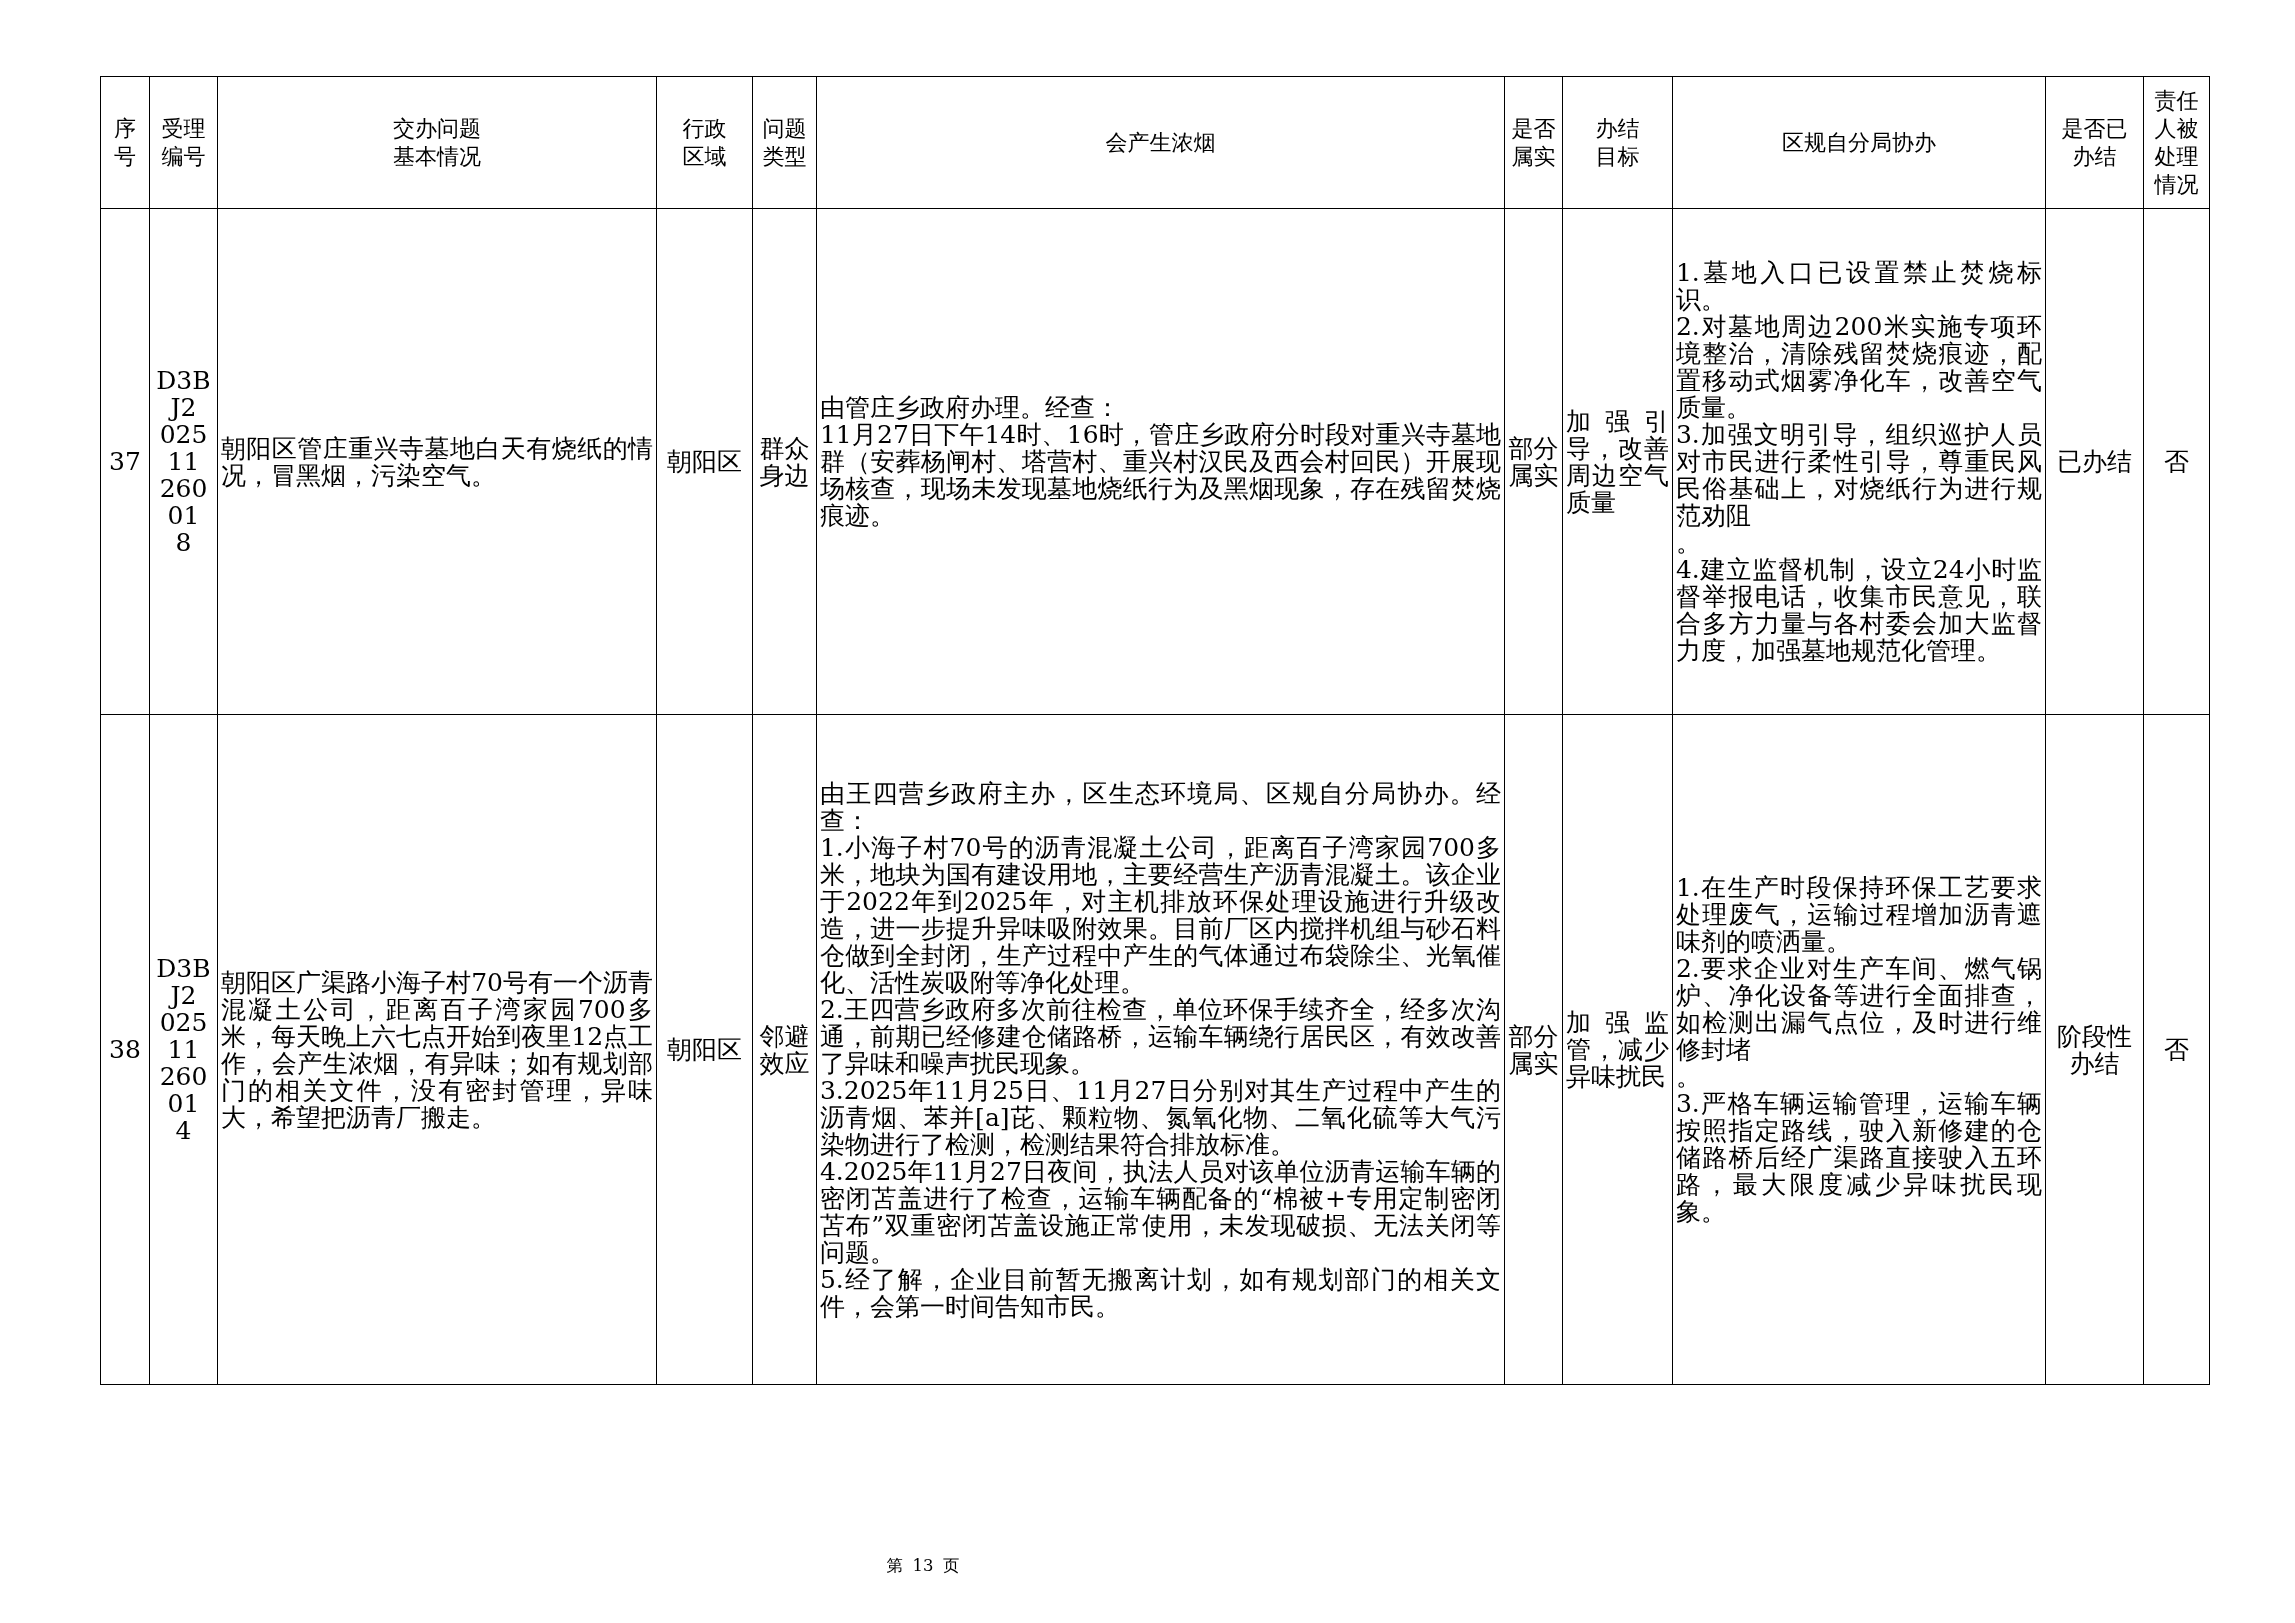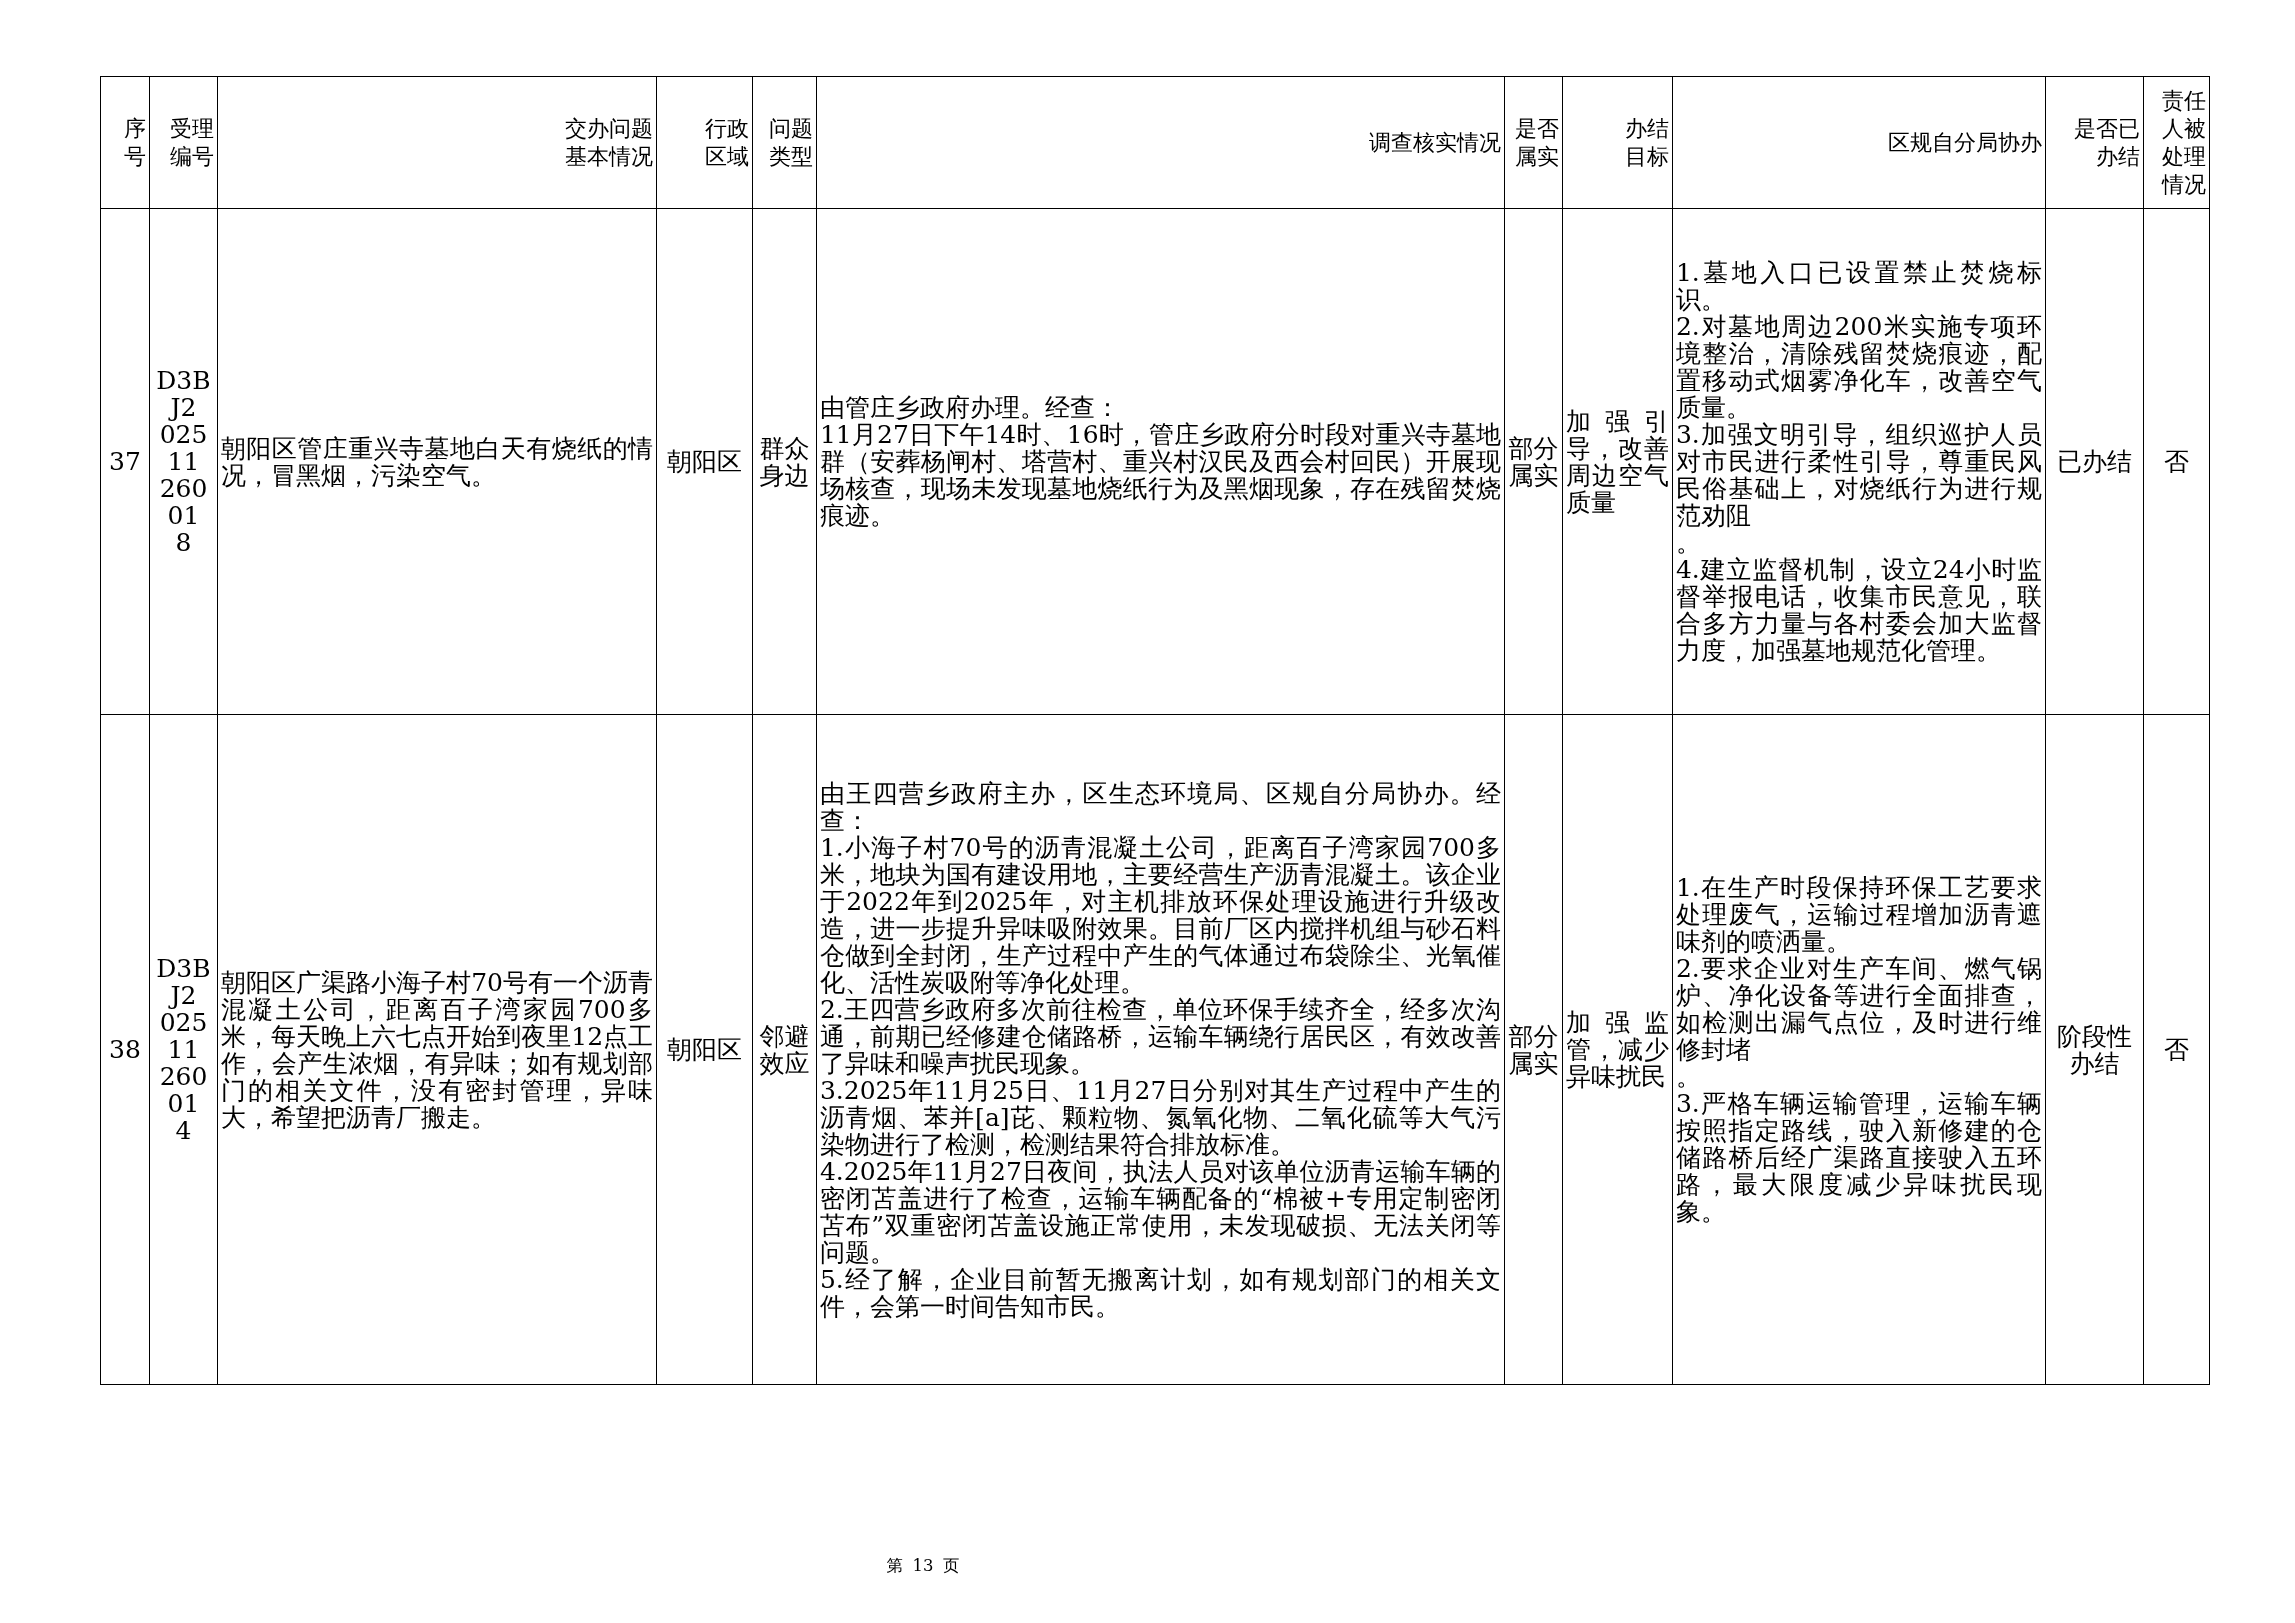--- a/index.html
+++ b/index.html
@@ -2,21 +2,21 @@
 <html style="font-size:7.7px"><head>
 <meta charset="utf-8">
 <style>
   html, body { margin: 0; padding: 0; background: #ffffff; }
   body { width: 2295px; height: 1623px; position: relative; overflow: hidden;
          font-family: "DejaVu Serif", "Liberation Serif", serif; color: #000; }
   table.grid { position: absolute; left: 100px; top: 76px; width: 2110px;
                border-collapse: collapse; table-layout: fixed; }
   table.grid td, table.grid th { border: 1.9px solid #000; padding: 0 2.9px; vertical-align: middle;
                font-weight: normal; font-size: 25px; line-height: 27px; word-break: break-all; }
-  table.grid th { font-family: "DejaVu Sans", "Liberation Sans", sans-serif; text-align: right; font-size: 22px; line-height: 28px; }
+  table.grid th { font-family: "DejaVu Sans", "Liberation Sans", sans-serif; text-align: center; font-size: 22px; line-height: 28px; }
   .hdr-row { height: 132px; }
   .r37 { height: 506px; }
   .r38 { height: 670px; }
   .c { text-align: center; margin-top: 28px; }
   .j { text-align: justify; text-align-last: left; }
   .pre { white-space: pre-line; }
   .footer { position: absolute; left: 0; width: 1846px; top: 1555px; text-align: center;
             font-size: 16.4px; font-family: "DejaVu Serif", serif; }
   .footer span { margin: 0 4.8px; }
 </style>
@@ -42,21 +42,21 @@
       <th class="pre">序
 号</th>
       <th class="pre">受理
 编号</th>
       <th class="pre">交办问题
 基本情况</th>
       <th class="pre">行政
 区域</th>
       <th class="pre">问题
 类型</th>
-      <th class="pre">调查核实情况</th>
+      <th class="pre">会产生浓烟</th>
       <th class="pre">是否
 属实</th>
       <th class="pre">办结
 目标</th>
       <th class="pre">区规自分局协办</th>
       <th class="pre">是否已
 办结</th>
       <th class="pre">责任
 人被
 处理

